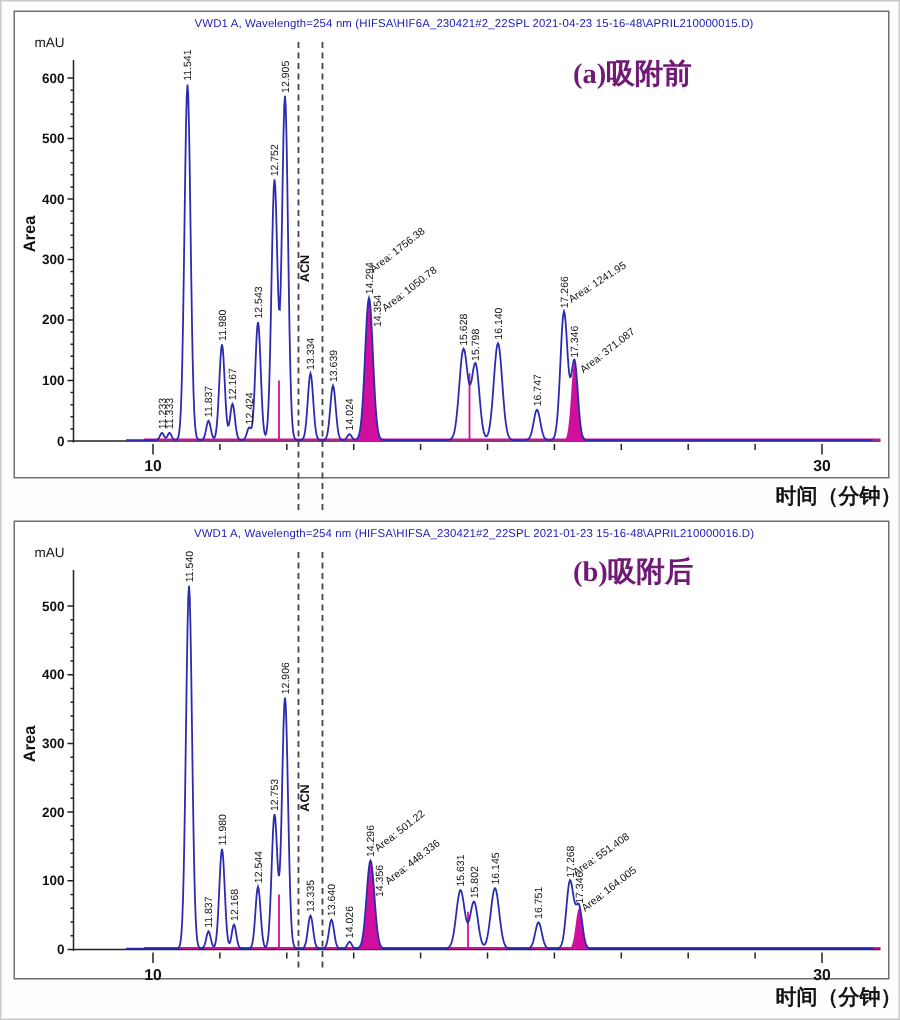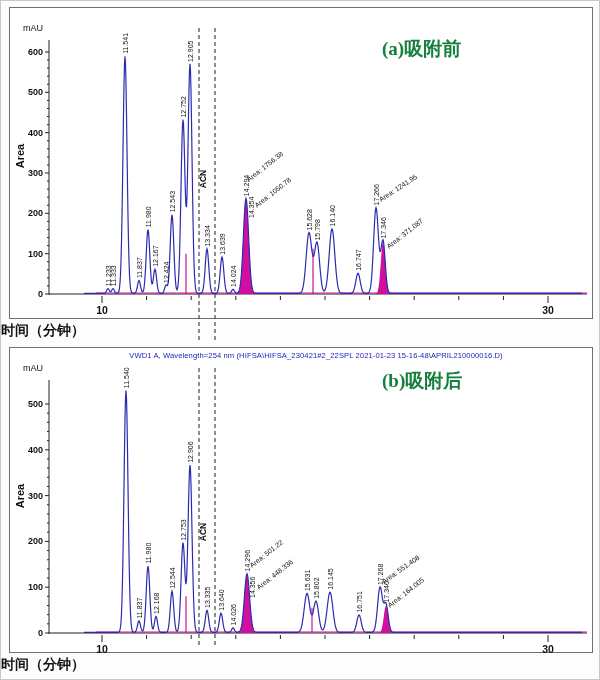--- a/index.html
+++ b/index.html
@@ -13,43 +13,44 @@
     border:1px solid #6f6f6f;
   }
   #box-a{top:6px;height:310px;}
   #box-b{top:346px;height:304px;}
   .hdr{
     position:absolute;top:3px;left:40px;right:10px;text-align:center;
     font-size:7.6px;letter-spacing:.1px;color:#1a1ab8;white-space:nowrap;
   }
   .ptitle{
     position:absolute;font-family:"Liberation Serif","DejaVu Serif",serif;
-    font-weight:600;font-size:19px;color:#15803d;white-space:nowrap;
+    font-weight:600;font-size:19px;color:#701a75;white-space:nowrap;
   }
   #title-a{left:372px;top:28px;}
   #title-b{left:372px;top:20px;}
   .yunit{position:absolute;left:13px;top:15px;font-size:9px;font-weight:normal;color:#111;}
   .ylab{
     position:absolute;left:-7px;top:142px;width:34px;text-align:center;
     transform:rotate(-90deg);font-size:11px;font-weight:bold;color:#111;
   }
   .chart-svg{position:absolute;left:0;top:0;overflow:visible;}
   .xtitle{
-    position:absolute;left:0;width:600px;text-align:left;
+    position:absolute;left:0;width:600px;text-align:right;
     font-size:14px;font-weight:bold;color:#141414;
   }
   #xt-a{top:321px;}
   #xt-b{top:655px;}
 </style>
 </head>
 <body>
 
 <div class="page">
 
   <section class="panel-box" id="box-a">
+    <div class="hdr">VWD1 A, Wavelength=254 nm (HIFSA\HIF6A_230421#2_22SPL 2021-04-23 15-16-48\APRIL210000015.D)</div>
     <div class="yunit">mAU</div>
     <div class="ylab">Area</div>
     <div class="ptitle" id="title-a">(a)吸附前</div>
     <svg class="chart-svg" id="chart-a" width="582" height="310">
         <line x1="39" y1="32" x2="39" y2="287" stroke="#222222" stroke-width="1"></line>
         <line x1="35" y1="286" x2="39" y2="286" stroke="#222222" stroke-width="1"></line>
         <text x="33" y="289" text-anchor="end" font-size="9" font-weight="bold" fill="#111111">0</text>
         <line x1="37" y1="277.934" x2="39" y2="277.934" stroke="#222222" stroke-width="1"></line>
         <line x1="37" y1="269.868" x2="39" y2="269.868" stroke="#222222" stroke-width="1"></line>
         <line x1="37" y1="261.802" x2="39" y2="261.802" stroke="#222222" stroke-width="1"></line>

